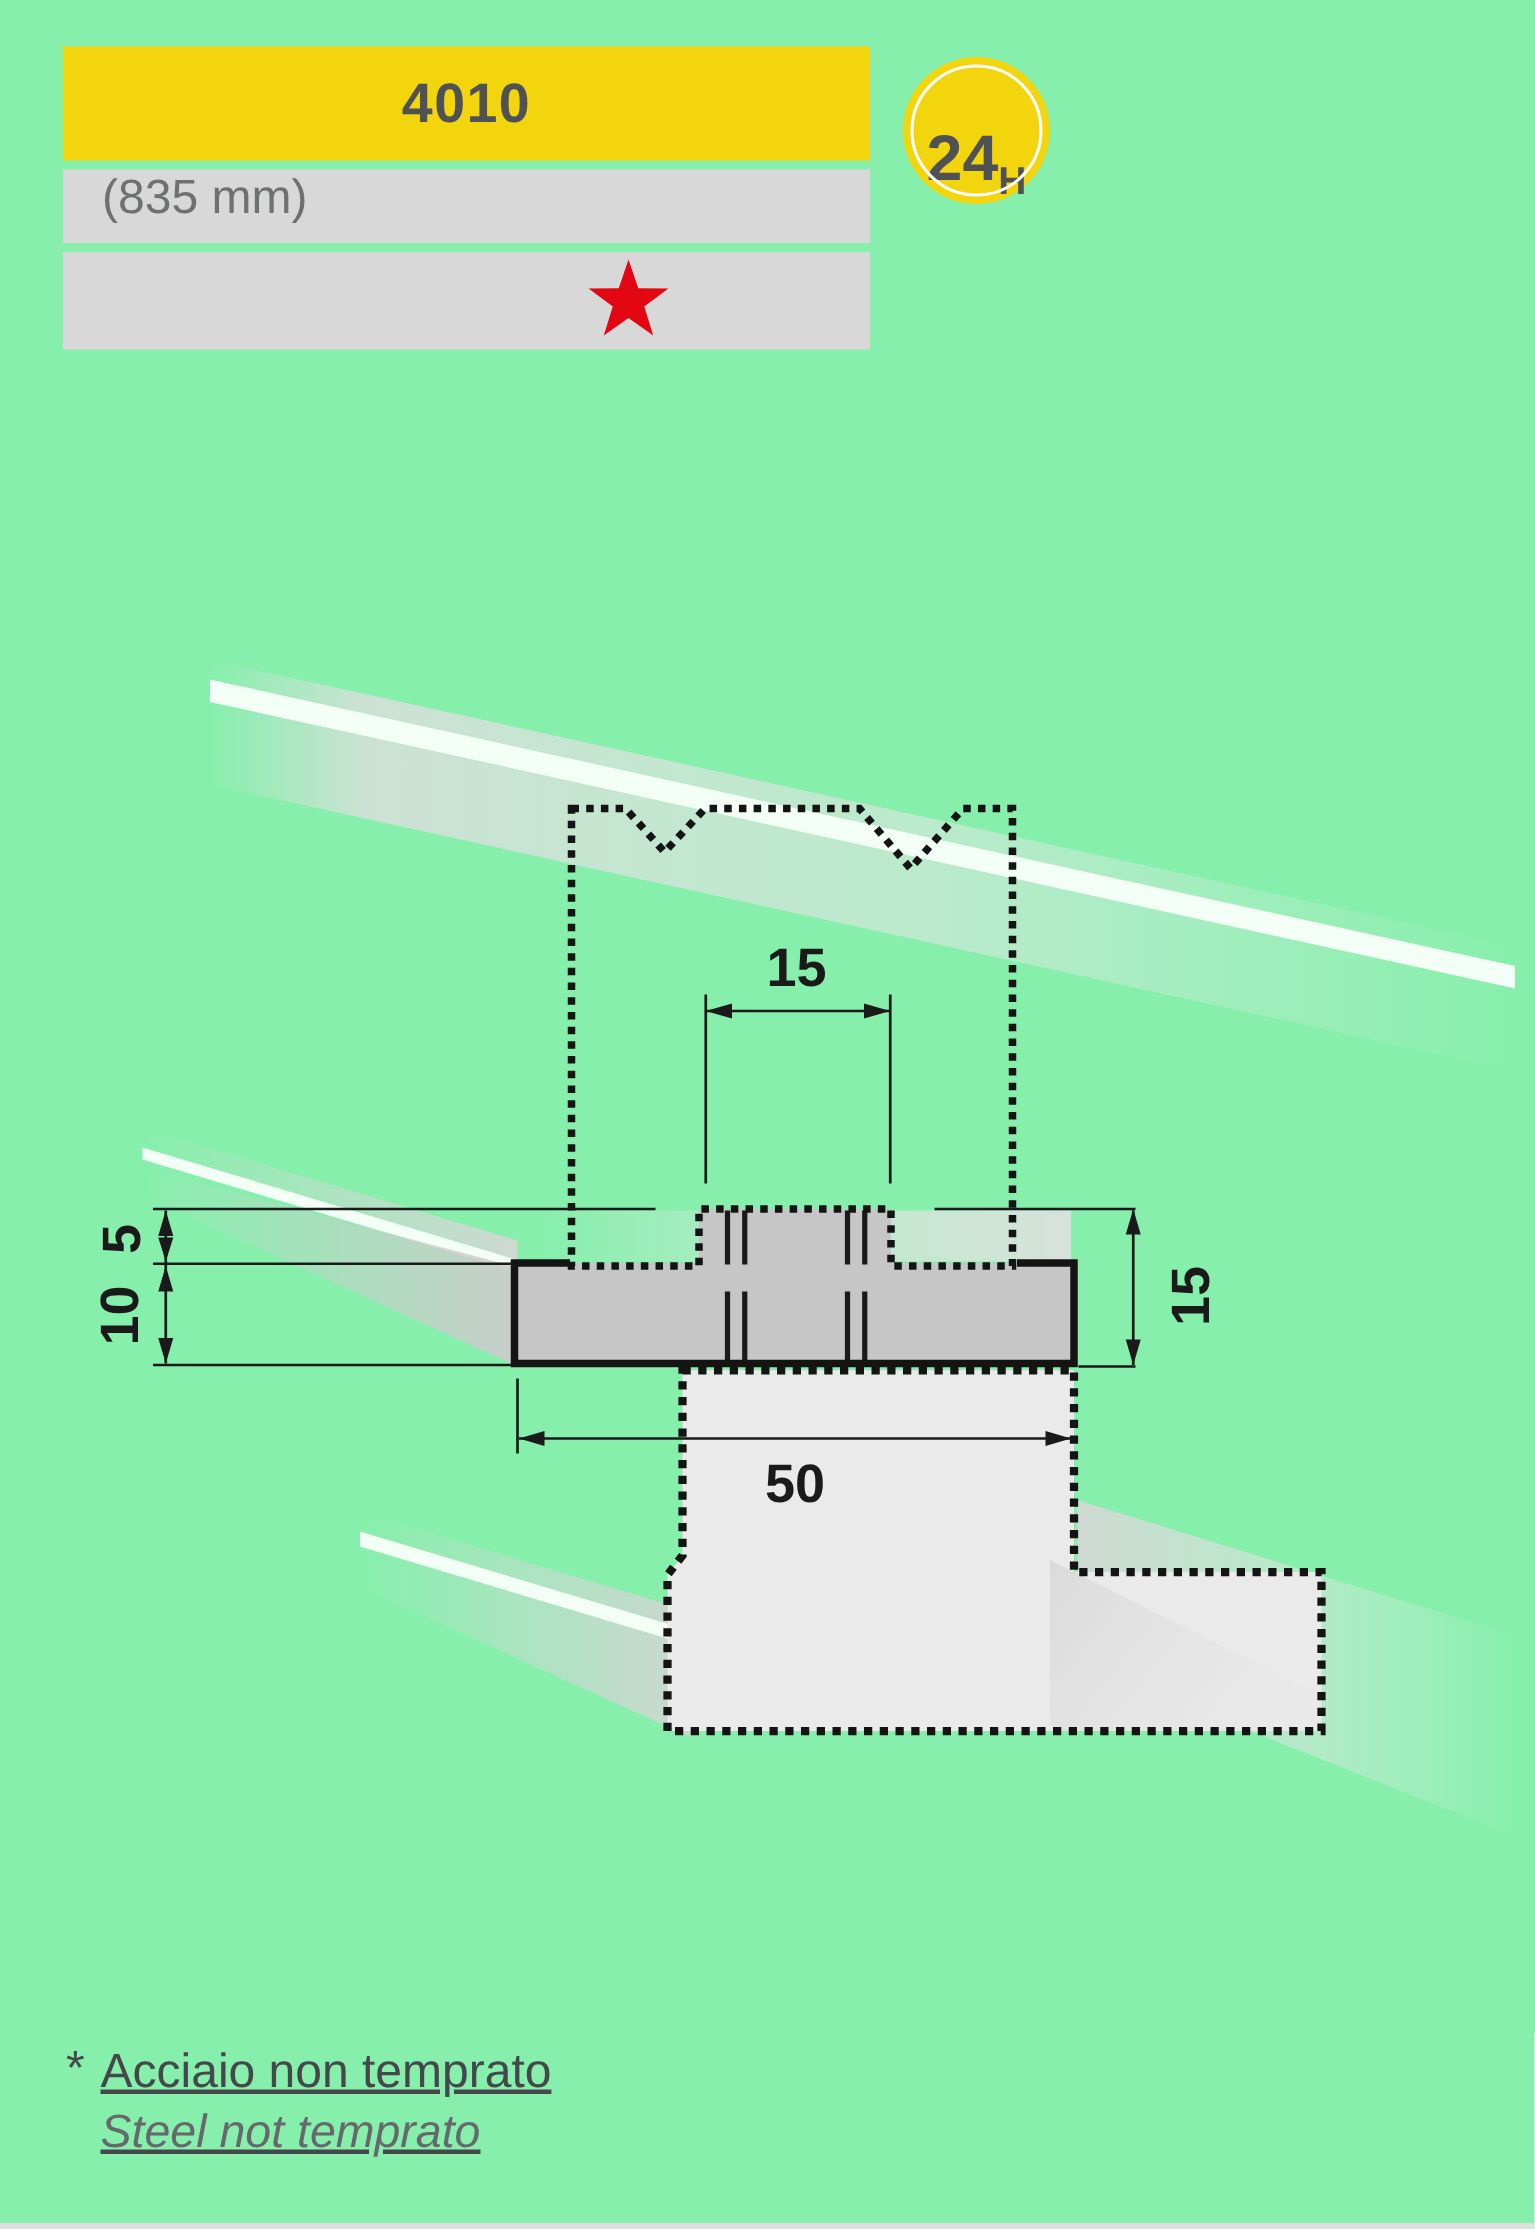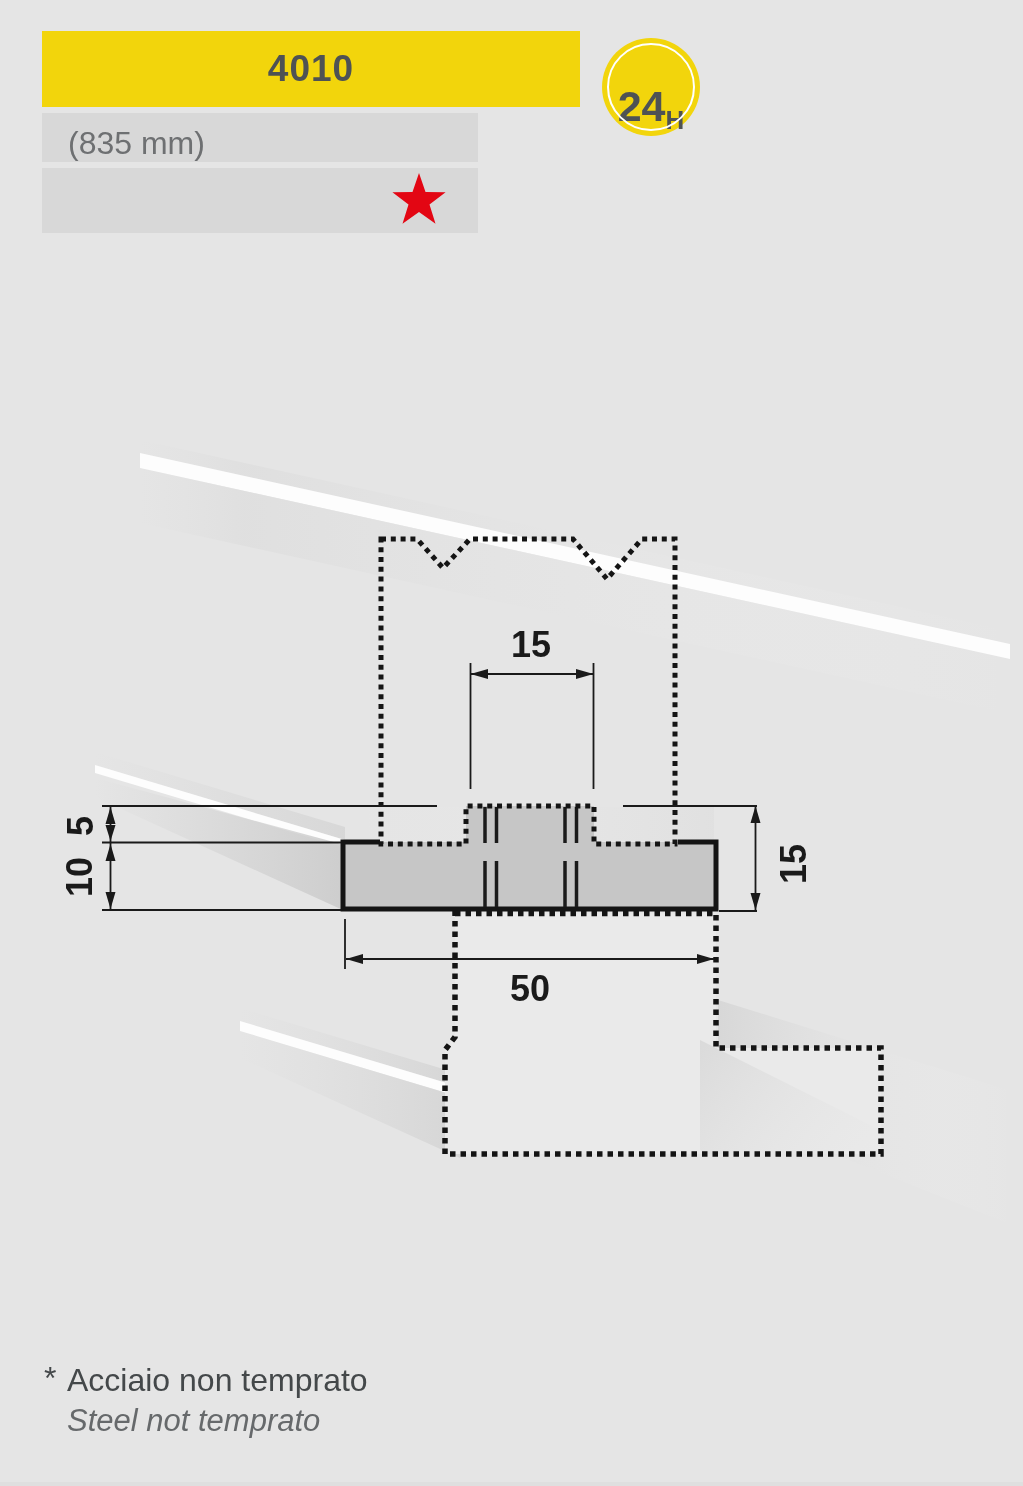--- a/index.html
+++ b/index.html
@@ -1,30 +1,30 @@
 <!DOCTYPE html>
 <html><head>
 <meta charset="utf-8">
 <style>
   html,body { margin:0; padding:0; background:#ffffff; }
   .page {
-    position:relative; width:1023px; height:1486px; background:#e5e5e5;
+    position:relative; width:1023px; height:1486px; background:#86efac;
     font-family:"Liberation Sans", sans-serif; overflow:hidden;
   }
   
   .title-bar {
     position:absolute; left:42px; top:31px; width:538px; height:76px;
     background:#F2D50C; display:flex; align-items:center; justify-content:center;
   }
   .title-bar .model {
     font-size:37px; font-weight:bold; color:#4E5254; letter-spacing:1px;
   }
   .info-bar {
-    position:absolute; left:42px; width:436px; background:#D8D8D8;
-    display:flex; align-items:flex-end;
+    position:absolute; left:42px; width:538px; background:#D8D8D8;
+    display:flex; align-items:flex-start;
   }
   .info-bar.len { top:113px; height:49px; }
   .info-bar.spec { top:168px; height:65px; }
   .info-bar span.txt {
     margin-left:26px; font-size:32px; color:#6E7072; white-space:pre;
   }
   .star-wrap { position:absolute; left:349px; top:4px; width:56px; height:56px; }
   .badge {
     position:absolute; left:602px; top:38px; width:98px; height:98px;
     background:#F2D50C; border-radius:50%;
@@ -33,21 +33,21 @@
   .badge::before {
     content:""; position:absolute; left:5px; top:5px; right:5px; bottom:5px;
     border:2.5px solid #ffffff; border-radius:50%;
   }
   .badge .b24 { font-size:43px; font-weight:bold; color:#4E5254; margin-top:25px; line-height:60px;}
   .badge .bH  { font-size:26px; font-weight:bold; color:#4E5254; }
   
   .drawing { position:absolute; left:0; top:0; width:1023px; height:1486px; }
   .dimtext { font-size:36px; font-weight:bold; fill:#1a1a1a; }
   
-  .footnote { position:absolute; left:44px; top:1360px; color:#44484A; }
+  .footnote { position:absolute; left:44px; top:1360px; color:#44484A;text-decoration:underline; }
   .footnote .row1 { font-size:32px; }
   .footnote .marker { display:inline-block; width:23px; font-size:32px; vertical-align:2px; }
   .footnote .row2 { font-size:31px; font-style:italic; color:#66696B; margin:4px 0 0 23px; }
   .bottom-strip {
     position:absolute; left:0; bottom:0; width:1023px; height:4px; background:#DFDFDF;
   }
 </style>
 </head>
 <body>
 

